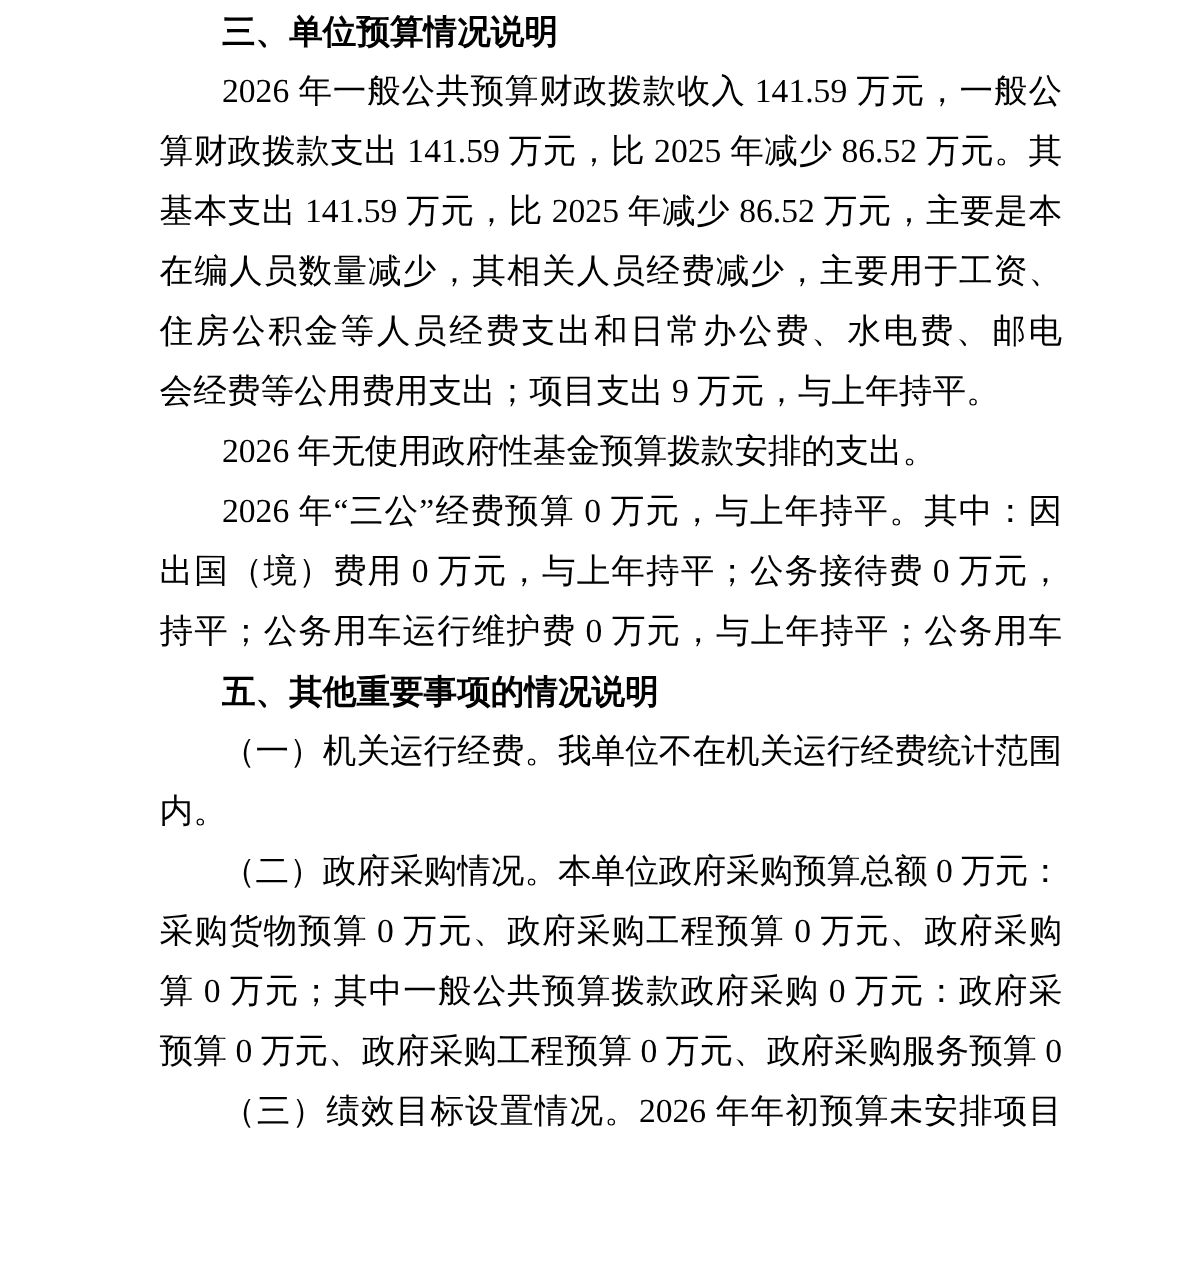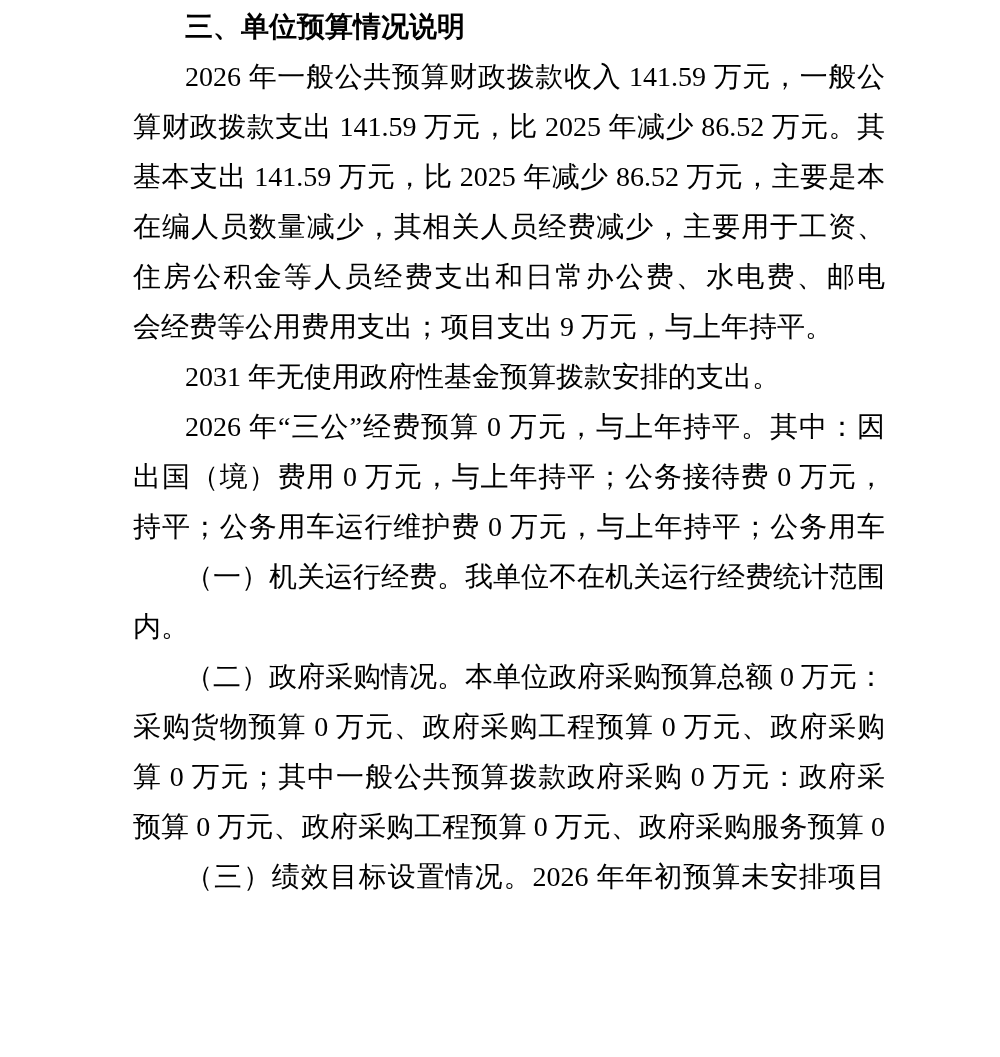--- a/index.html
+++ b/index.html
@@ -49,24 +49,25 @@
 
 <div class="doc">
   <div>
       <div class="line heading indent">三、单位预算情况说明</div>
       <div class="line indent fill">2026 年一般公共预算财政拨款收入 141.59 万元，一般公共预</div>
       <div class="line fill">算财政拨款支出 141.59 万元，比 2025 年减少 86.52 万元。其中：</div>
       <div class="line fill">基本支出 141.59 万元，比 2025 年减少 86.52 万元，主要是本年度</div>
       <div class="line fill">在编人员数量减少，其相关人员经费减少，主要用于工资、社保、</div>
       <div class="line fill">住房公积金等人员经费支出和日常办公费、水电费、邮电费、工</div>
       <div class="line">会经费等公用费用支出；项目支出 9 万元，与上年持平。</div>
-      <div class="line indent">2031 年无使用政府性基金预算拨款安排的支出。</div>
+      <div class="line indent">2026 年无使用政府性基金预算拨款安排的支出。</div>
       <div class="line indent fill">2026 年“三公”经费预算 0 万元，与上年持平。其中：因公</div>
       <div class="line fill">出国（境）费用 0 万元，与上年持平；公务接待费 0 万元，与上年</div>
       <div class="line fill">持平；公务用车运行维护费 0 万元，与上年持平；公务用车购置费</div>
+      <div class="line heading indent">五、其他重要事项的情况说明</div>
       <div class="line indent fill">（一）机关运行经费。我单位不在机关运行经费统计范围之</div>
       <div class="line">内。</div>
       <div class="line indent fill">（二）政府采购情况。本单位政府采购预算总额 0 万元：政府</div>
       <div class="line fill">采购货物预算 0 万元、政府采购工程预算 0 万元、政府采购服务预</div>
       <div class="line fill">算 0 万元；其中一般公共预算拨款政府采购 0 万元：政府采购货物</div>
       <div class="line fill">预算 0 万元、政府采购工程预算 0 万元、政府采购服务预算 0 万元。</div>
       <div class="line indent fill">（三）绩效目标设置情况。2026 年年初预算未安排项目支出。</div>
     </div>
 </div>
 

